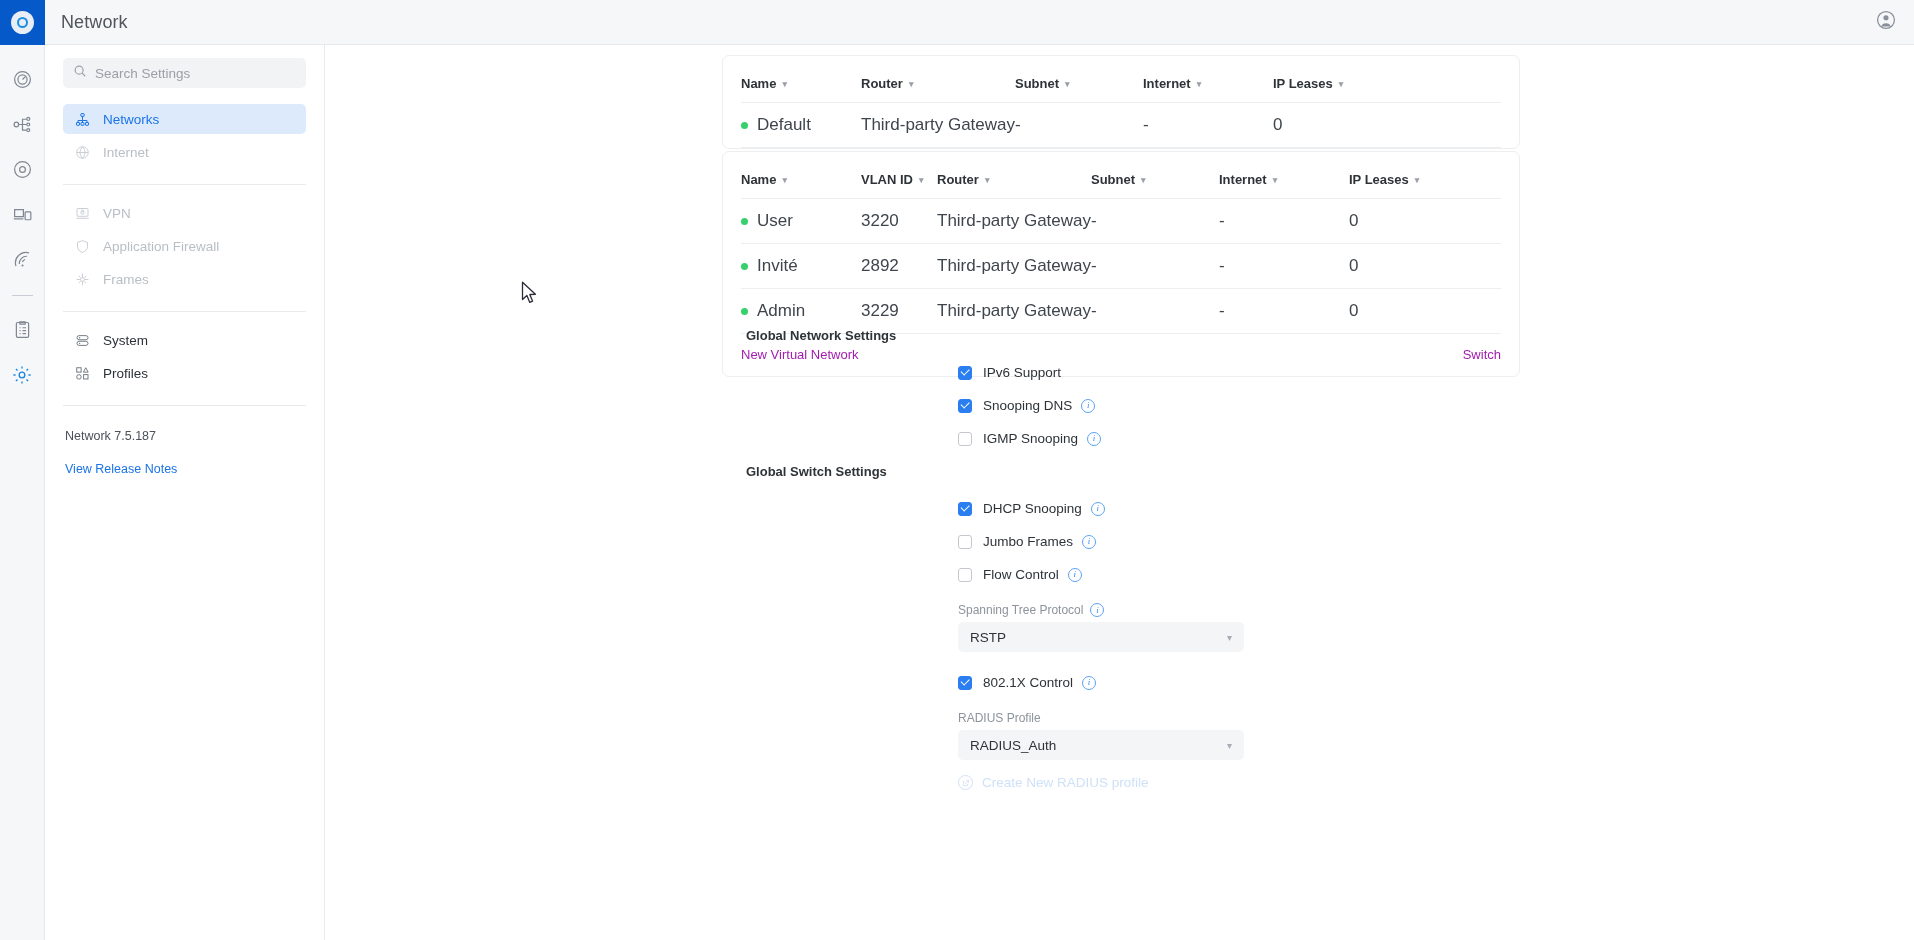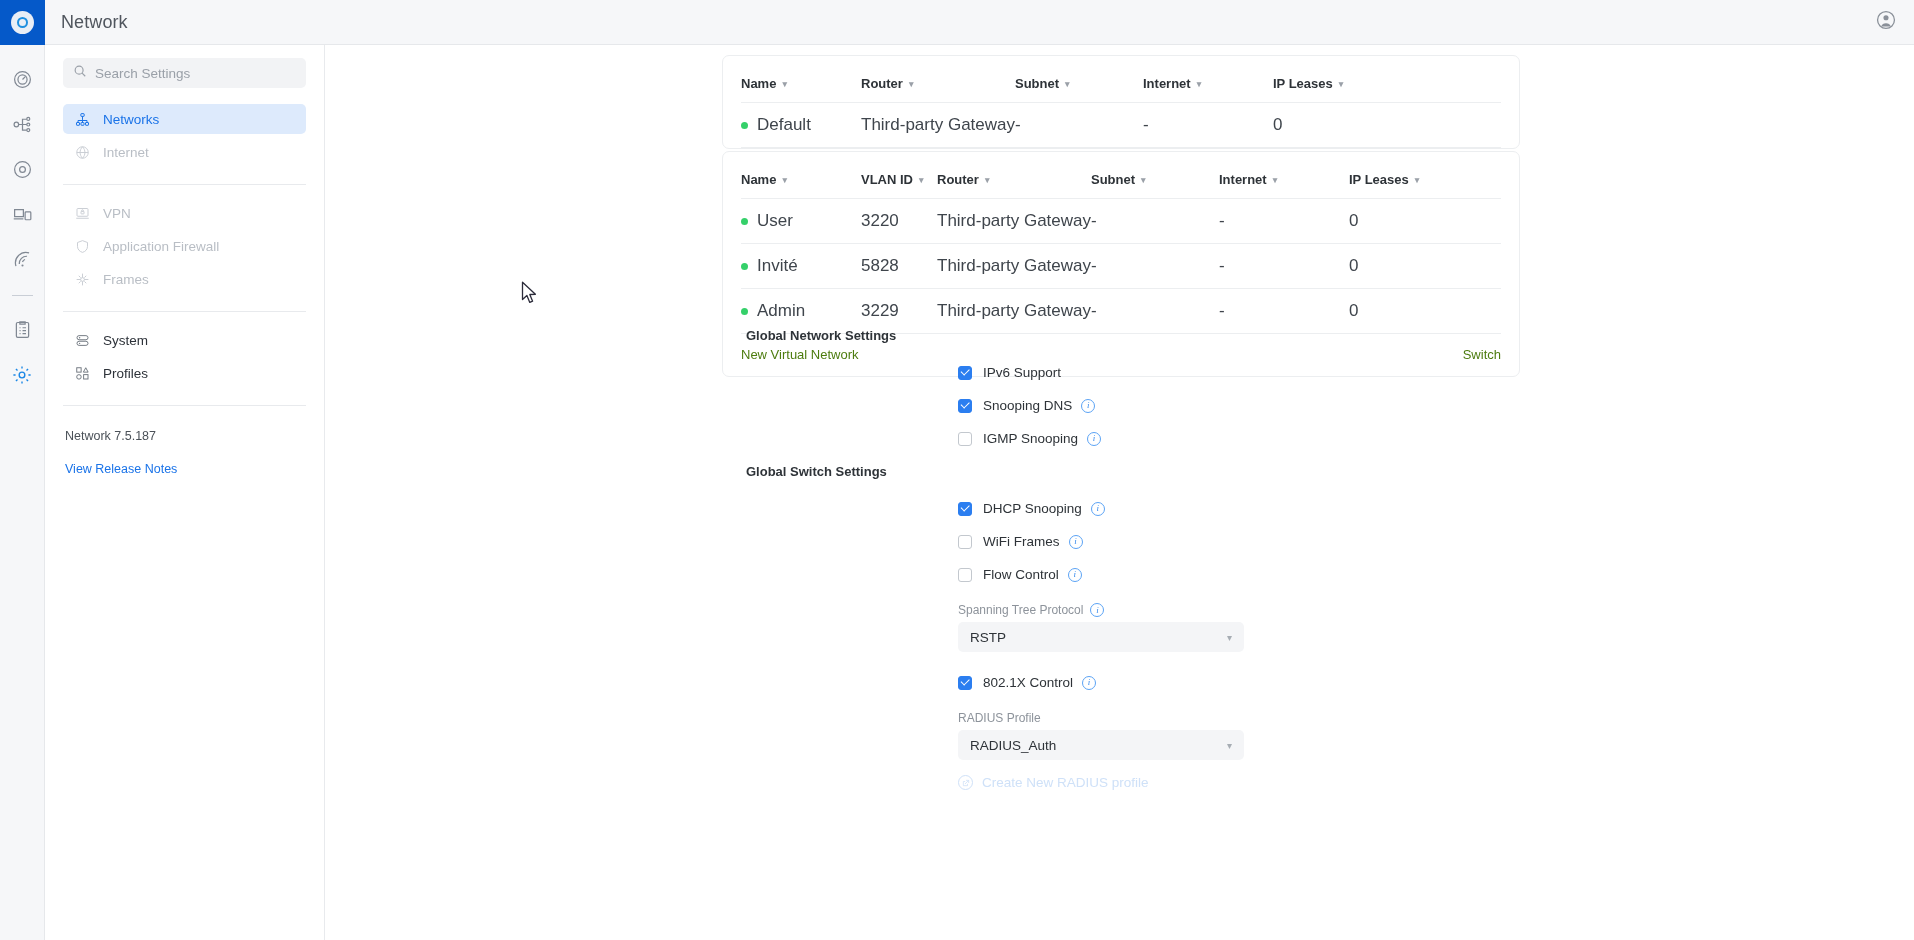--- a/index.html
+++ b/index.html
@@ -227,21 +227,21 @@
   .col-inet   { width: 130px; }
 
   .card-footer {
     display: flex;
     justify-content: space-between;
     align-items: center;
     padding: 13px 0 14px 0;
   }
   .card-footer a {
     font-size: 13px;
-    color: #4d7c0f;
+    color: #a21caf;
     text-decoration: none;
   }
 
   
   .section-title {
     position: absolute;
     left: 420px;
     font-size: 13px;
     font-weight: bold;
     color: #2e3338;
@@ -615,21 +615,21 @@
             <td>3220</td>
             <td>Third-party Gateway</td>
             <td>-</td>
             <td>-</td>
             <td>0</td>
           </tr>
           <tr>
             <td>
               <span class="dot"></span><span>Invité</span>
             </td>
-            <td>5828</td>
+            <td>2892</td>
             <td>Third-party Gateway</td>
             <td>-</td>
             <td>-</td>
             <td>0</td>
           </tr>
           <tr class="last-row">
             <td>
               <span class="dot"></span><span>Admin</span>
             </td>
             <td>3229</td>
@@ -673,21 +673,21 @@
     <div class="fields f-sw">
 
       <div class="field-row">
         <span class="cbox on"></span>
         <span class="flabel">DHCP Snooping</span>
         <span class="info">i</span>
       </div>
 
       <div class="field-row">
         <span class="cbox"></span>
-        <span class="flabel">WiFi Frames</span>
+        <span class="flabel">Jumbo Frames</span>
         <span class="info">i</span>
       </div>
 
       <div class="field-row">
         <span class="cbox"></span>
         <span class="flabel">Flow Control</span>
         <span class="info">i</span>
       </div>
 
       <div class="sub-label">

